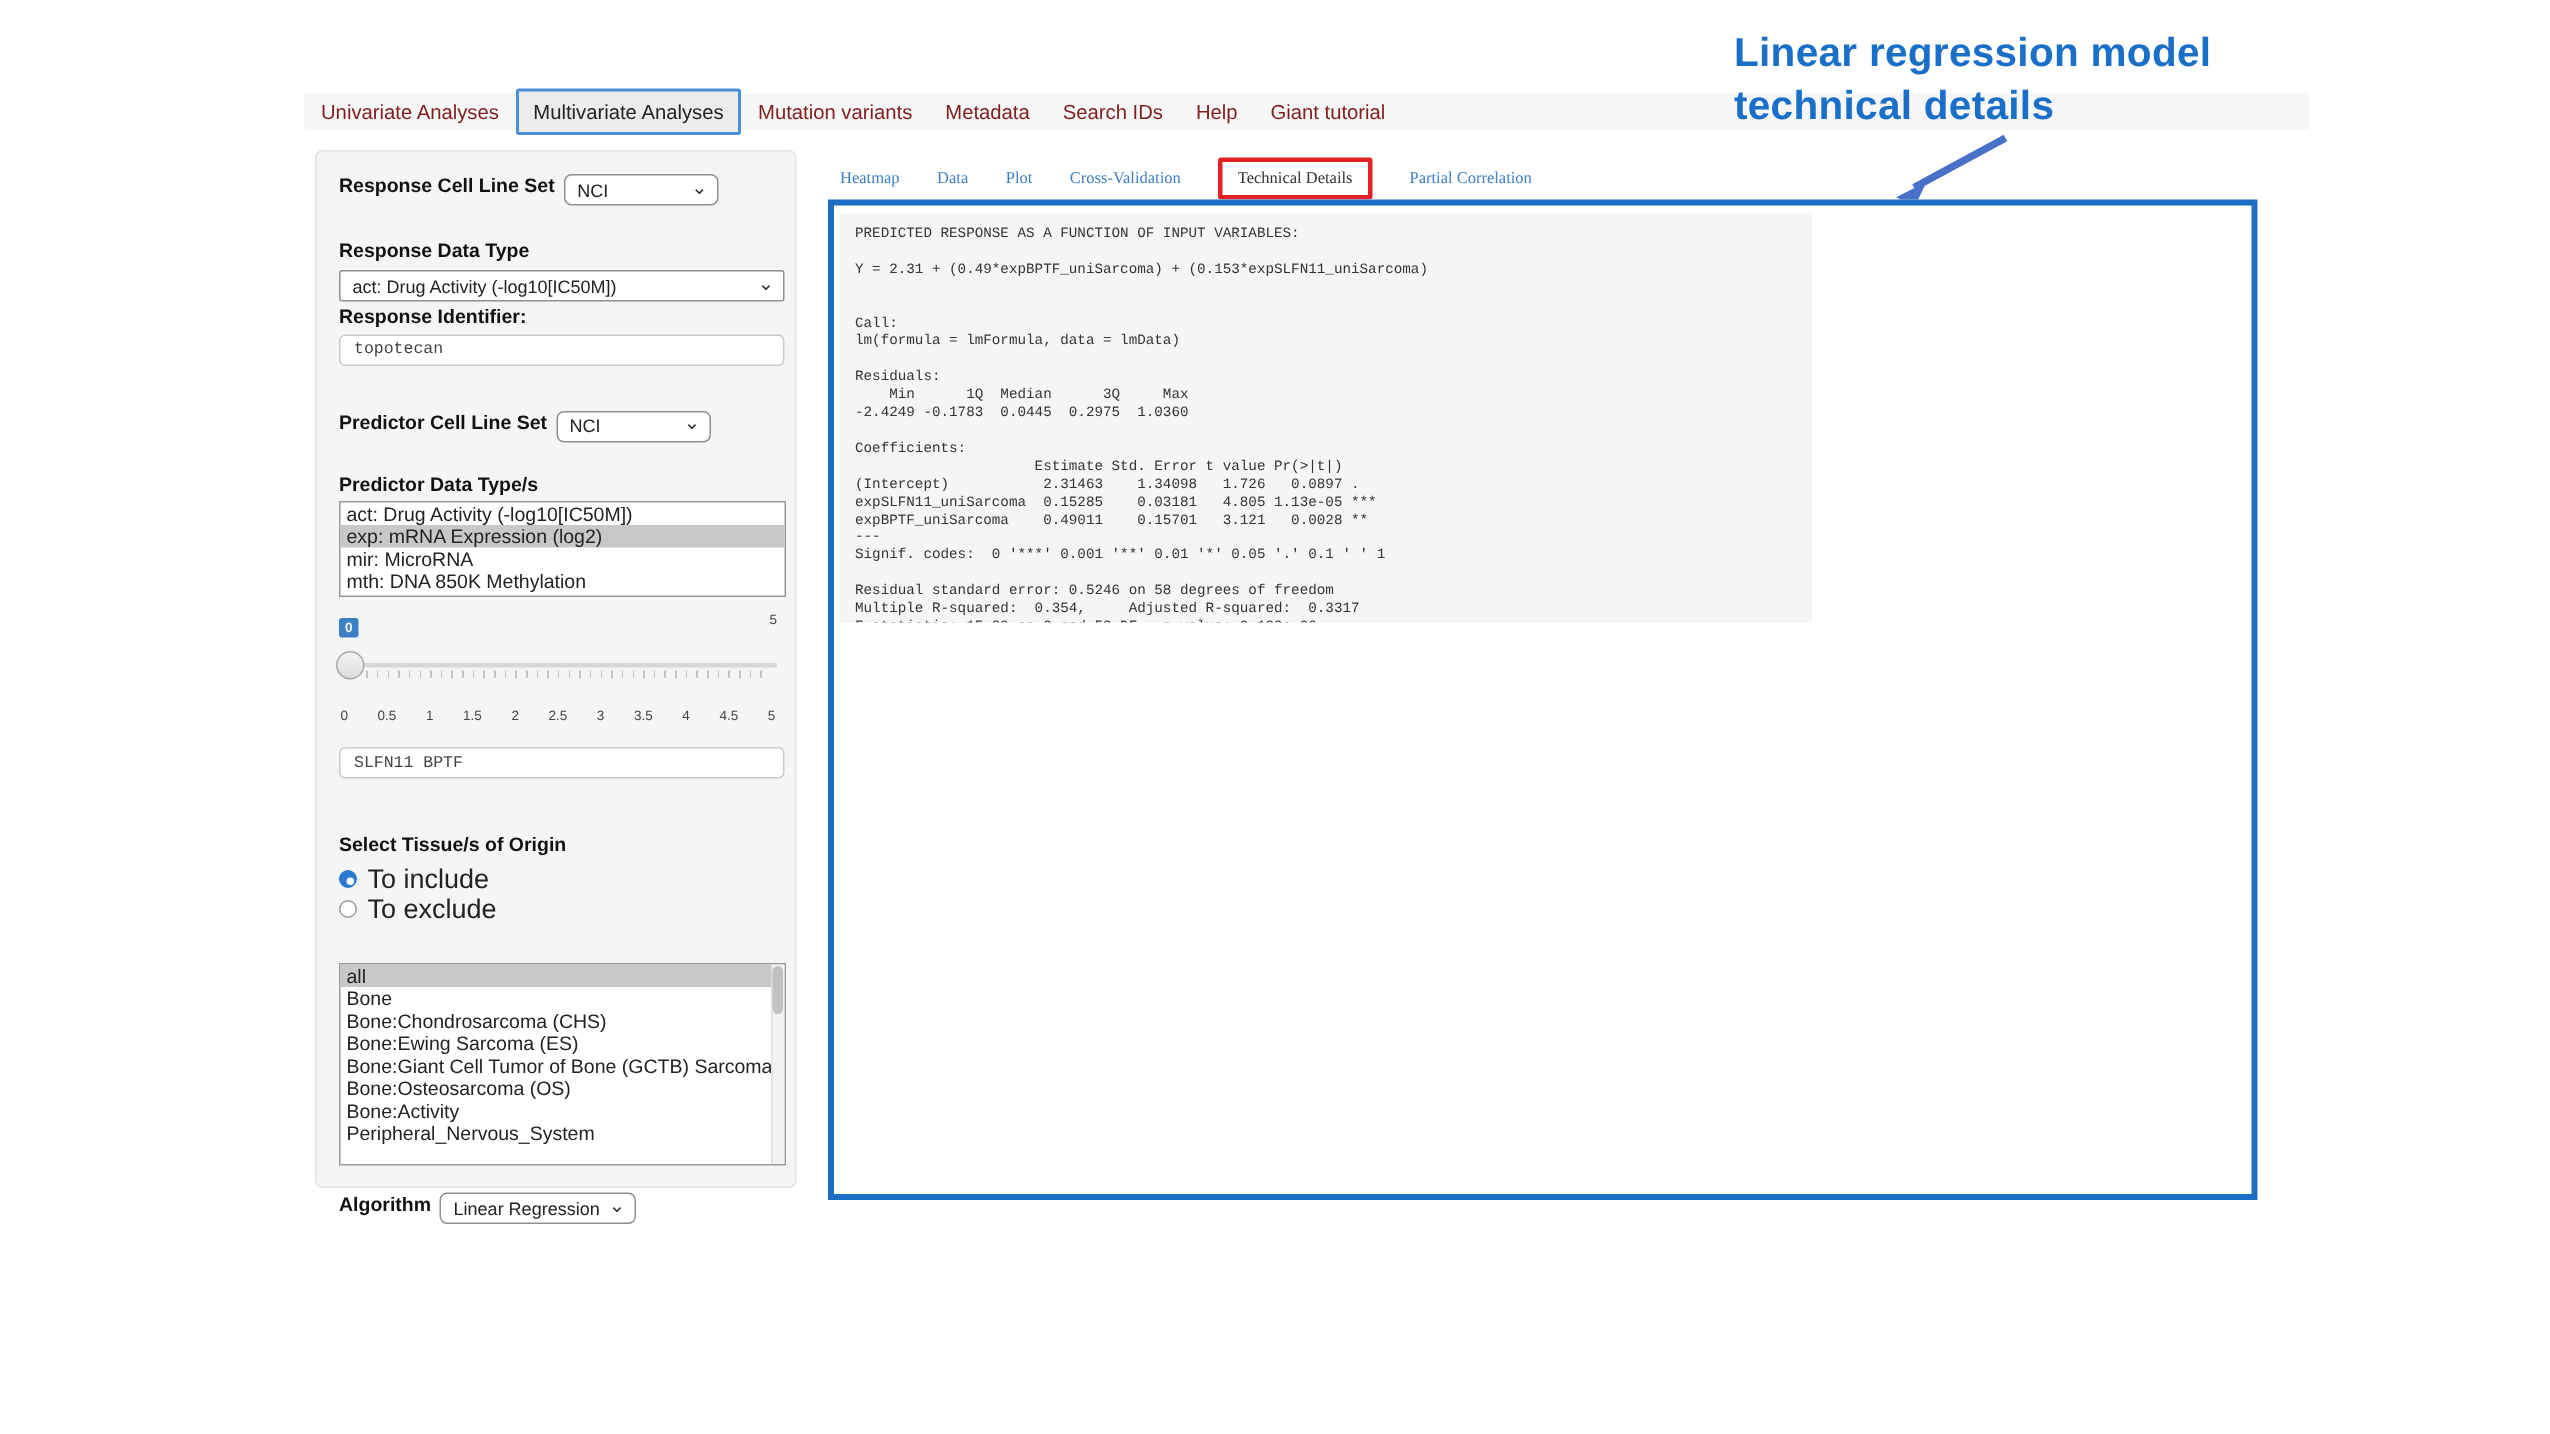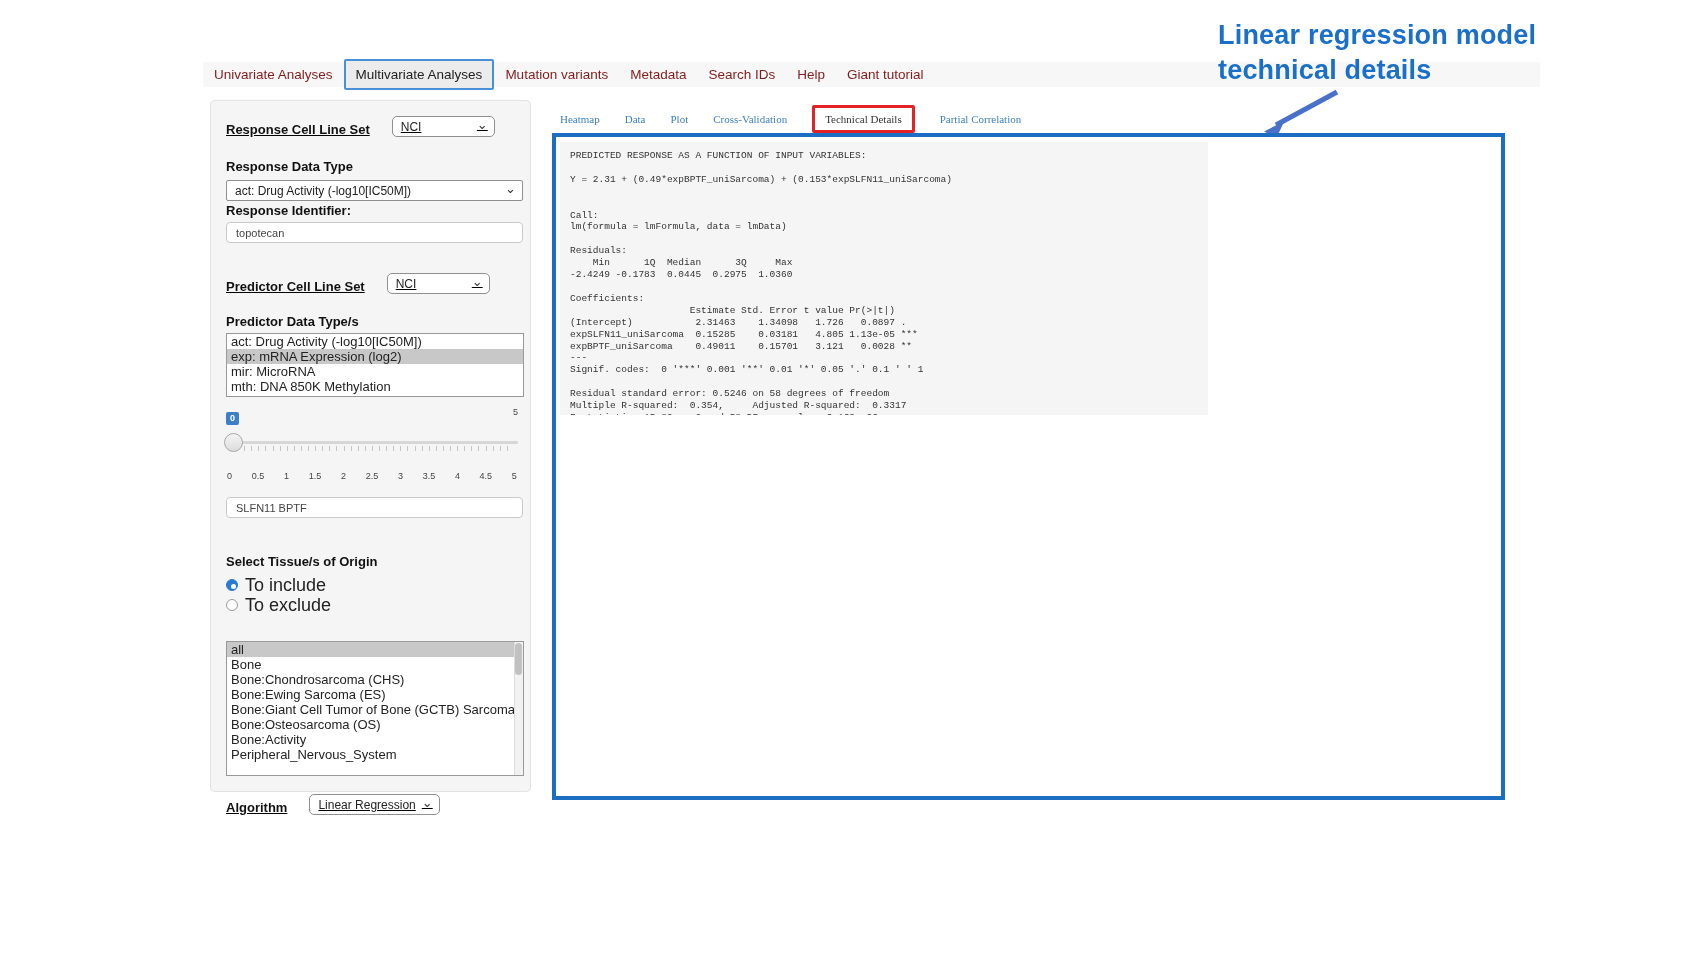--- a/index.html
+++ b/index.html
@@ -4,31 +4,31 @@
 <style>
   * { margin:0; padding:0; box-sizing:border-box; }
   html,body { width:1700px; height:956px; background:#ffffff; font-family:"Liberation Sans", sans-serif; position:relative; overflow:hidden; }
 
   
   .navbar { position:absolute; left:203px; top:62px; width:1337px; height:25px; background:#f7f7f7; display:flex; align-items:center; }
   .nav-item { font-size:13.5px; color:#7f1d1d; padding:4px 11px; white-space:nowrap; cursor:pointer; }
   .nav-item.active { background:#ececec; border:2px solid #4a90d9; border-radius:2px; padding:6px 10px; color:#222; }
 
   
-  .annotation { position:absolute; left:1218px; top:18px; width:420px; font-size:27px; font-weight:bold; color:#1a6fc9; line-height:35px; letter-spacing:0.2px; }
+  .annotation { position:absolute; left:1156px; top:18px; width:420px; font-size:27px; font-weight:bold; color:#1a6fc9; line-height:35px; letter-spacing:0.2px; }
   .annot-arrow { position:absolute; left:1252px; top:86px; }
 
   
   .sidebar { position:absolute; left:210px; top:100px; width:321px; height:692px; background:#f5f5f5; border:1px solid #e2e2e2; border-radius:5px; padding:15px 15px 12px 15px; }
   .lbl { font-size:13px; font-weight:bold; color:#111; line-height:15px; }
-  .inline-row { display:flex; align-items:flex-end; gap:22px;text-decoration:underline; }
+  .inline-row { display:flex; align-items:flex-start; gap:6px; }
   .select { display:inline-flex; align-items:center; justify-content:space-between; background:#fff; border:1px solid #8f8f8f; border-radius:5px; height:21px; font-size:12px; color:#222; padding:0 6px 0 8px; cursor:pointer; }
   .chev { font-size:13px; color:#333; line-height:10px; margin-left:6px; transform:translateY(-2px); }
   .chev::after { content:"⌄"; }
-  .text-input { width:297px; height:21px; background:#fff; border:1px solid #c9c9c9; border-radius:4px; font-size:11px; color:#444; padding:0 9px; font-family:Liberation Sans, sans-serif; }
+  .text-input { width:297px; height:21px; background:#fff; border:1px solid #c9c9c9; border-radius:4px; font-size:11px; color:#444; padding:0 9px; font-family:Liberation Mono, monospace; }
   .listbox { width:298px; background:#fff; border:1px solid #999; font-size:13px; color:#222; overflow:hidden; position:relative; }
   .listbox .opt { padding:0 4px; line-height:15px; white-space:nowrap; cursor:pointer; }
   .listbox .opt.sel { background:#c8c8c8; }
   .scrollbar-track { position:absolute; right:0; top:0; bottom:0; width:9px; background:#f2f2f2; border-left:1px solid #ddd; }
   .scrollbar-thumb { position:absolute; right:1px; top:1px; width:7px; height:32px; background:#c1c1c1; border-radius:4px; }
 
   
   .slider-wrap { position:relative; width:292px; margin-top:3px; }
   .slider-badge { display:inline-block; background:#3d7fc6; color:#fff; font-size:9px; font-weight:bold; padding:1px 4px; border-radius:2px; line-height:11px; }
   .slider-max { position:absolute; right:0; top:0; font-size:9px; color:#444; }

